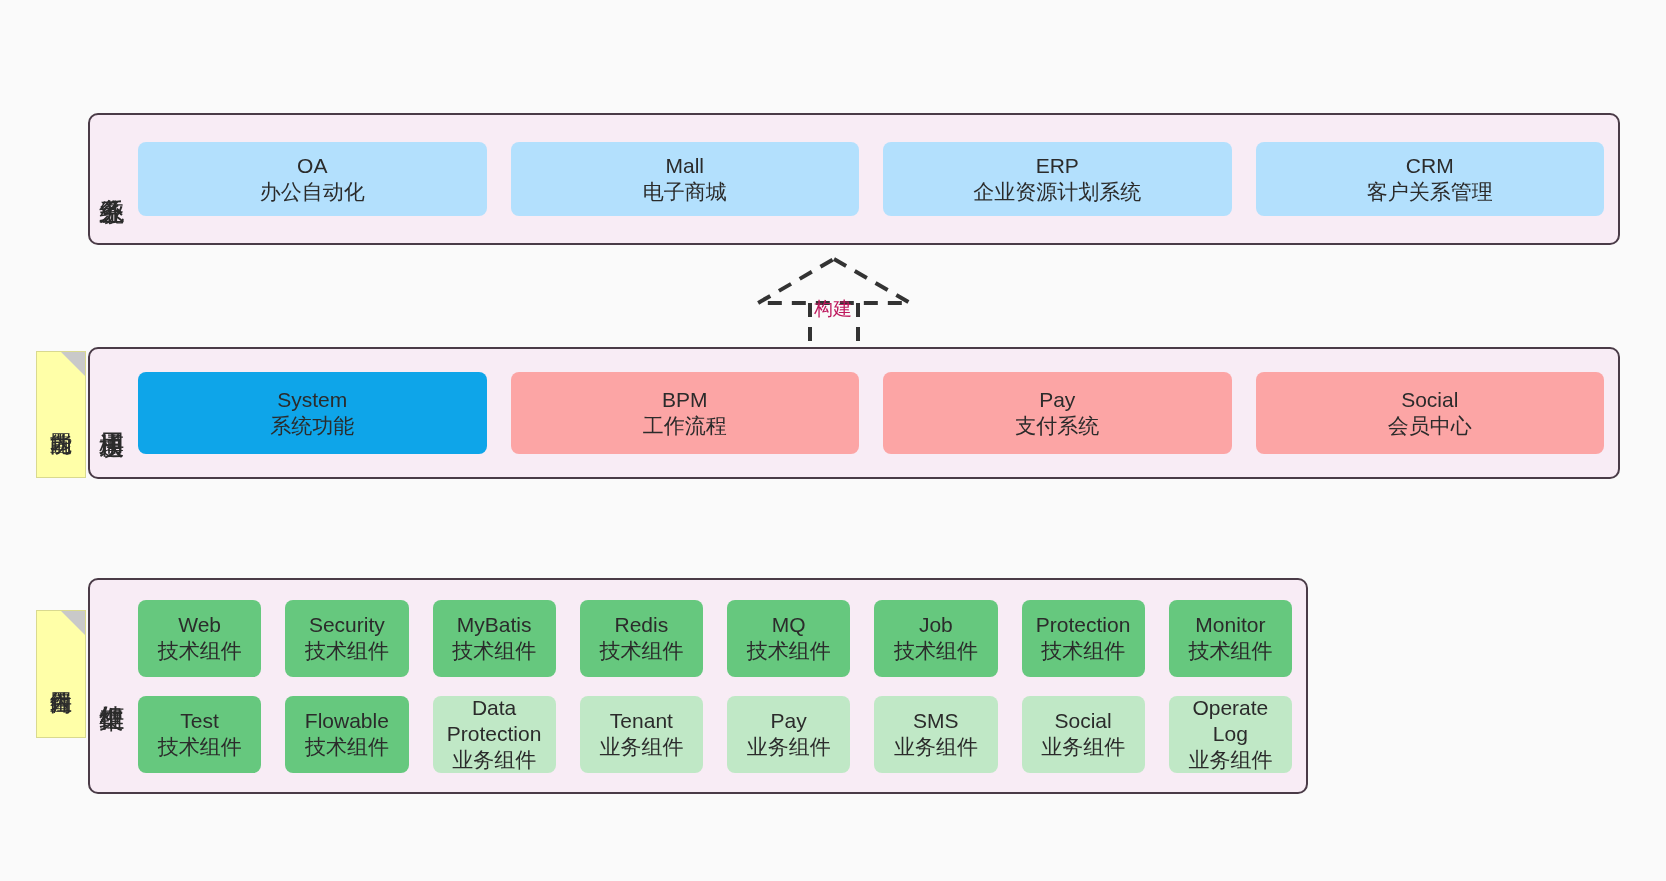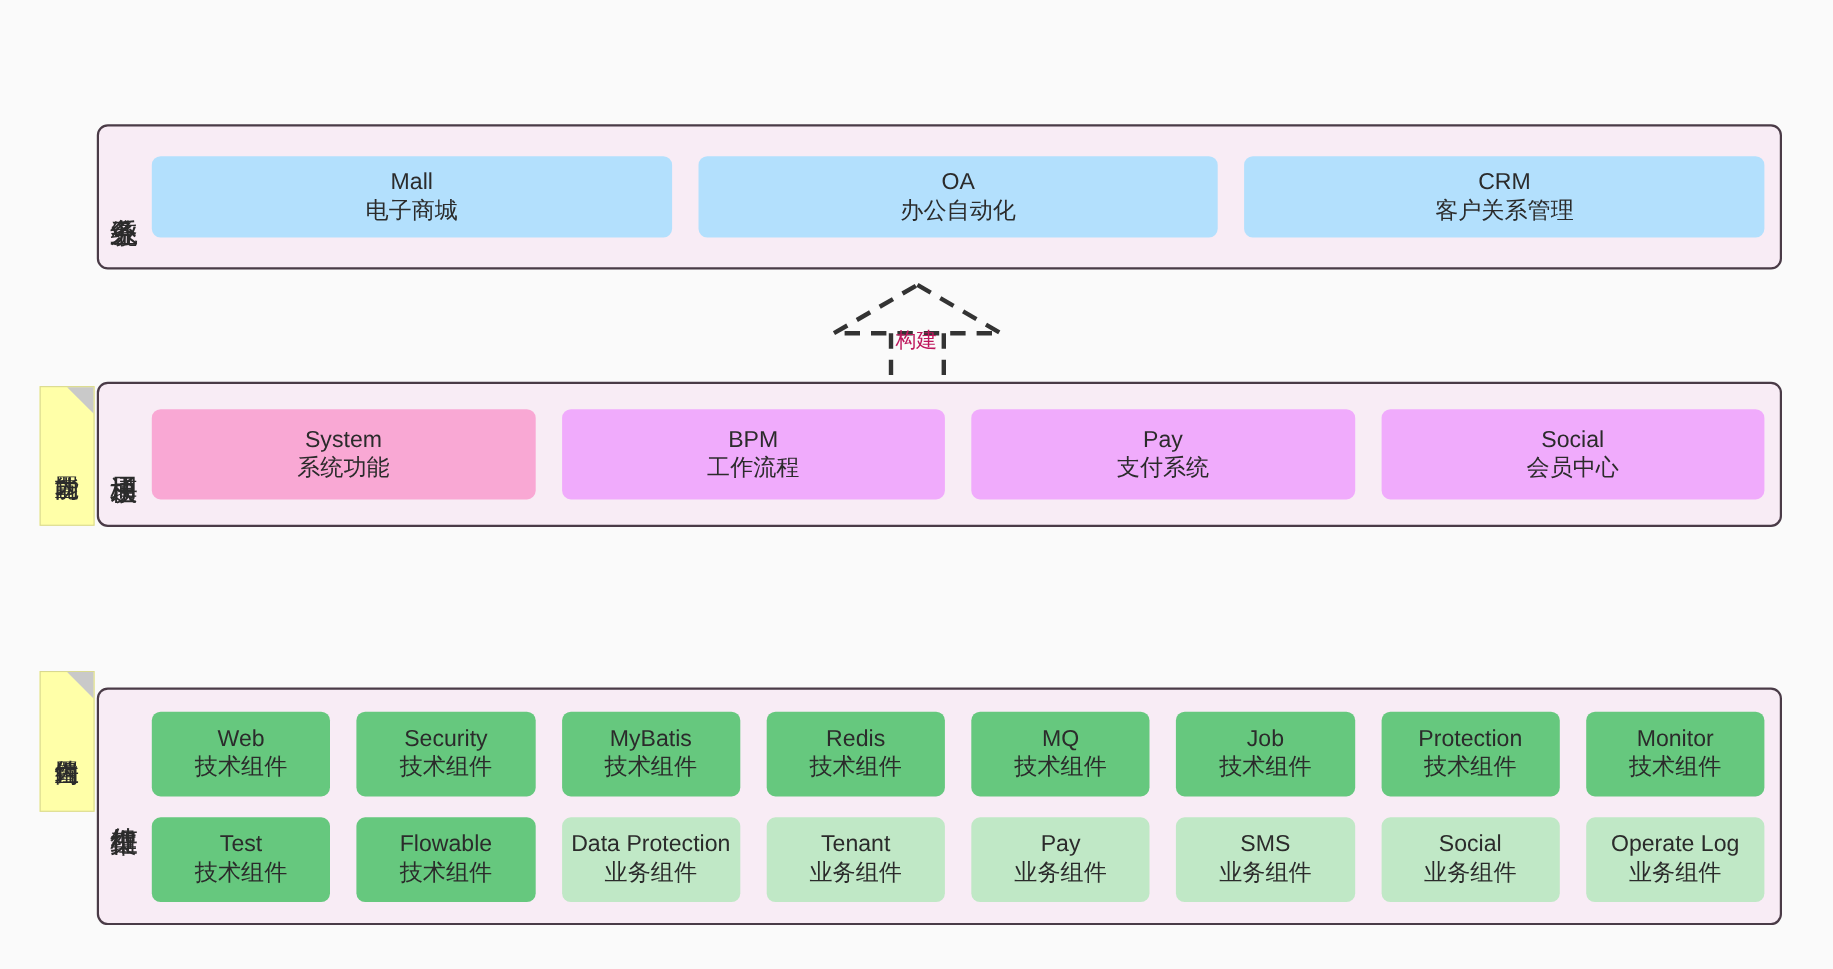--- a/index.html
+++ b/index.html
@@ -78,29 +78,29 @@
     padding: 4px 6px;
     flex: 1 1 0;
     min-width: 0;
   }
   .card .t1 { white-space: nowrap; }
   .card .t2 { white-space: nowrap; }
   .card.wrap .t1 { white-space: normal; }
 
   
   .c-blue       { background: #b3e0fd; }
-  .c-red        { background: #f9a8d4; }
-  .c-pink       { background: #f0abfc; }
+  .c-red        { background: #0ea5e9; }
+  .c-pink       { background: #fca5a5; }
   .c-green      { background: #66c87e; }
   .c-lightgreen { background: #c0e8c6; }
 
   
   #layer-business { left: 88px;  top: 113px; width: 1532px; height: 132px; }
   #layer-modules  { left: 88px;  top: 347px; width: 1532px; height: 132px; }
-  #layer-frame    { left: 88px;  top: 578px; width: 1532px; height: 216px; margin-top: 47px; }
+  #layer-frame    { left: 88px;  top: 578px; width: 1220px; height: 216px; }
 
   #layer-business .card { height: 74px; }
   #layer-modules  .card { height: 82px; }
   #layer-frame    .card { height: 77px; }
 
   #layer-frame .layer-body { gap: 19px; }
 
   
   .note {
     position: absolute;
@@ -150,26 +150,30 @@
 </head>
 <body>
 
 <div id="canvas">
 
   <div class="layer" id="layer-business">
     <div class="layer-title">业务系统</div>
     <div class="layer-body">
       <div class="row" id="row-business">
           <div class="card c-blue">
+            <div class="t1">OA</div>
+            <div class="t2">办公自动化</div>
+          </div>
+          <div class="card c-blue">
             <div class="t1">Mall</div>
             <div class="t2">电子商城</div>
           </div>
           <div class="card c-blue">
-            <div class="t1">OA</div>
-            <div class="t2">办公自动化</div>
+            <div class="t1">ERP</div>
+            <div class="t2">企业资源计划系统</div>
           </div>
           <div class="card c-blue">
             <div class="t1">CRM</div>
             <div class="t2">客户关系管理</div>
           </div>
         </div>
     </div>
   </div>
 
   <div class="arrow" id="arrow-build">

